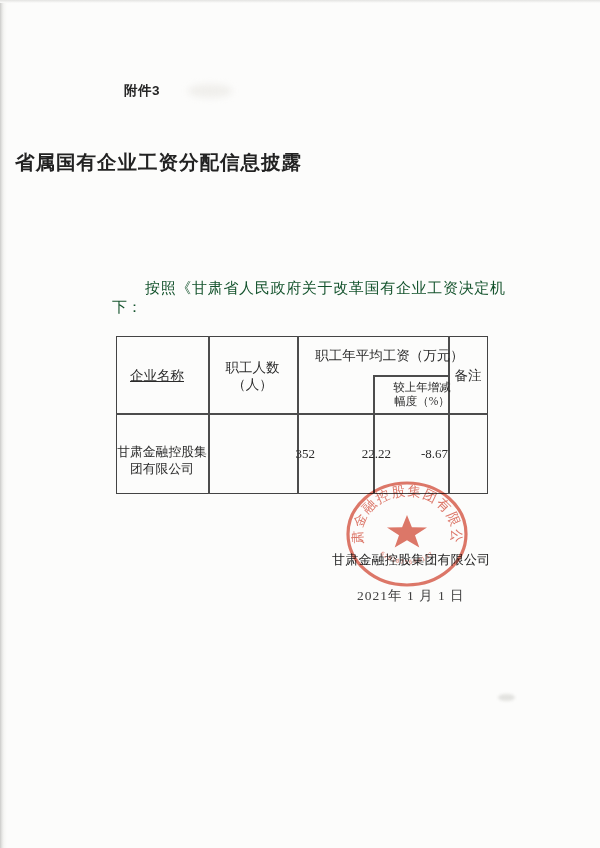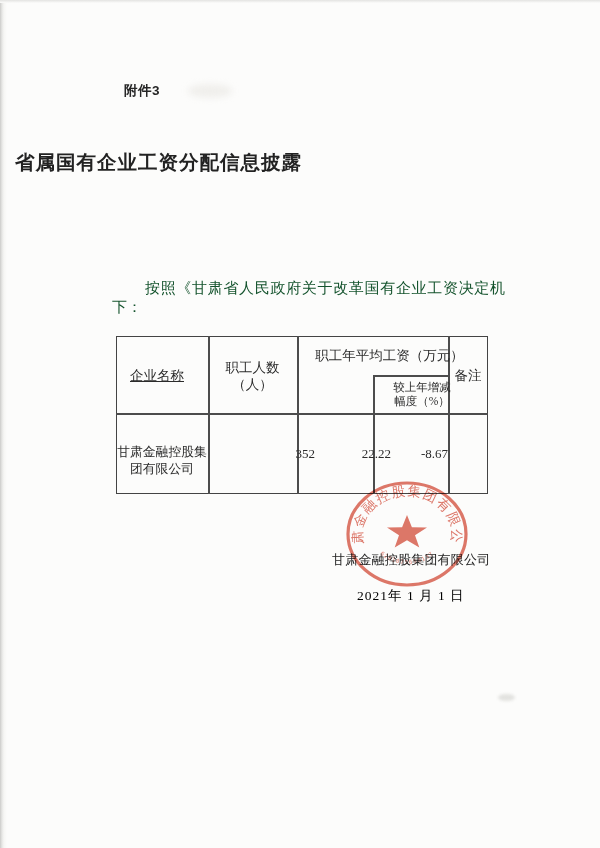--- a/index.html
+++ b/index.html
@@ -68,21 +68,21 @@
   .seal{
     position:absolute;left:344px;top:479px;width:126px;height:110px;
     opacity:.82;mix-blend-mode:multiply;z-index:3;
   }
   .signature{
     position:absolute;left:332px;top:551px;font-size:13px;letter-spacing:.2px;
     color:#242424;z-index:2;white-space:nowrap;
   }
   .date{
     position:absolute;left:357px;top:587px;font-size:13.5px;letter-spacing:1px;
-    color:#000000;z-index:2;white-space:nowrap;
+    color:#404040;z-index:2;white-space:nowrap;
   }
   .smudge1{
     position:absolute;left:498px;top:694px;width:17px;height:7px;border-radius:50%;
     background:#e2e2df;filter:blur(1.5px);
   }
   .smudge2{
     position:absolute;left:188px;top:84px;width:44px;height:14px;border-radius:50%;
     background:#f0efec;filter:blur(3px);
   }
 </style>

